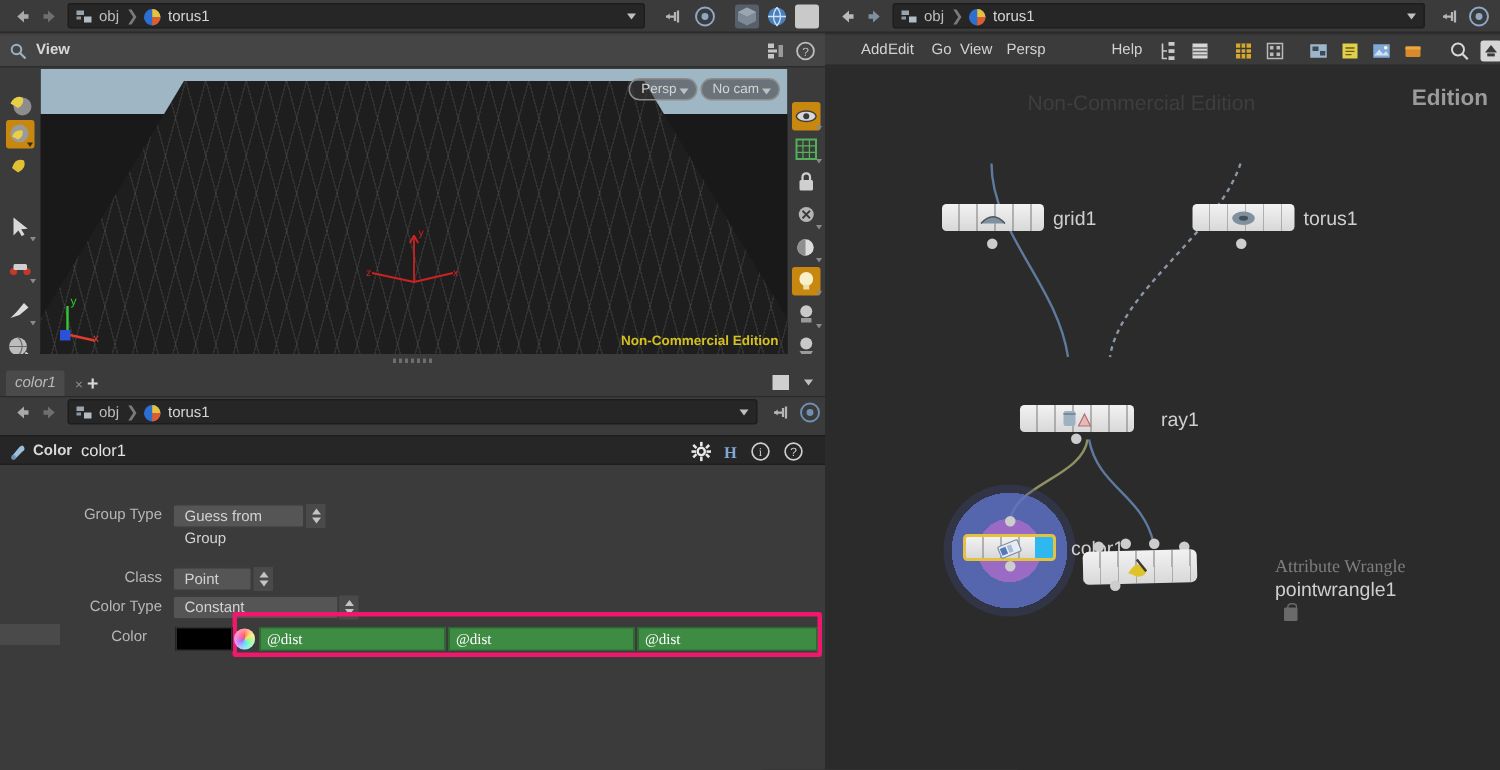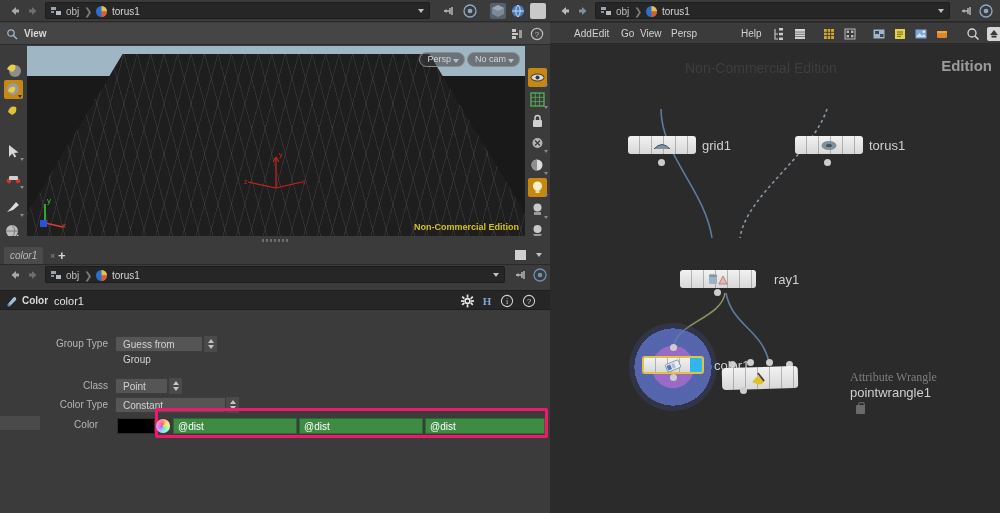--- a/index.html
+++ b/index.html
@@ -101,21 +101,21 @@
   .pchecklbl { position:absolute; font-size:10px; color:#c0c0c0; }
 
   
   .hilite { position:absolute; left:155px; top:408px; width:393px; height:30px;
             border:3px solid #f0186c; border-radius:2px; }
   .swatch { position:absolute; width:38px; height:16px; background:#000; border:1px solid #2d2d2d; }
   .wheel { position:absolute; width:14px; height:14px; border-radius:50%;
            background:conic-gradient(#ff4d4d,#ffe14d,#6dff8a,#4dd2ff,#b34dff,#ff4d9e,#ff4d4d);
            box-shadow:inset 0 0 5px 2px rgba(255,255,255,.55); }
   .expr { position:absolute; height:16px; background:#3e8c43; border:1px solid #2c6a31;
-          color:#ffffff; font-family:Liberation Sans, sans-serif; font-size:10px;
+          color:#ffffff; font-family:Liberation Serif, serif; font-size:10px;
           line-height:15px; padding-left:4px; }
 
   
   .leftstub { position:absolute; left:0; top:416px; width:40px; height:14px; background:#4a4a4a; }
 
   
   #right { position:absolute; left:550px; top:0; width:450px; height:513px; background:#2e2e2e; }
   .rpathbar { position:absolute; left:0; top:0; width:450px; height:22px; background:#3b3b3b;
               border-bottom:1px solid #2a2a2a; }
   .menubar { position:absolute; left:0; top:23px; width:450px; height:21px; background:#3b3b3b;

